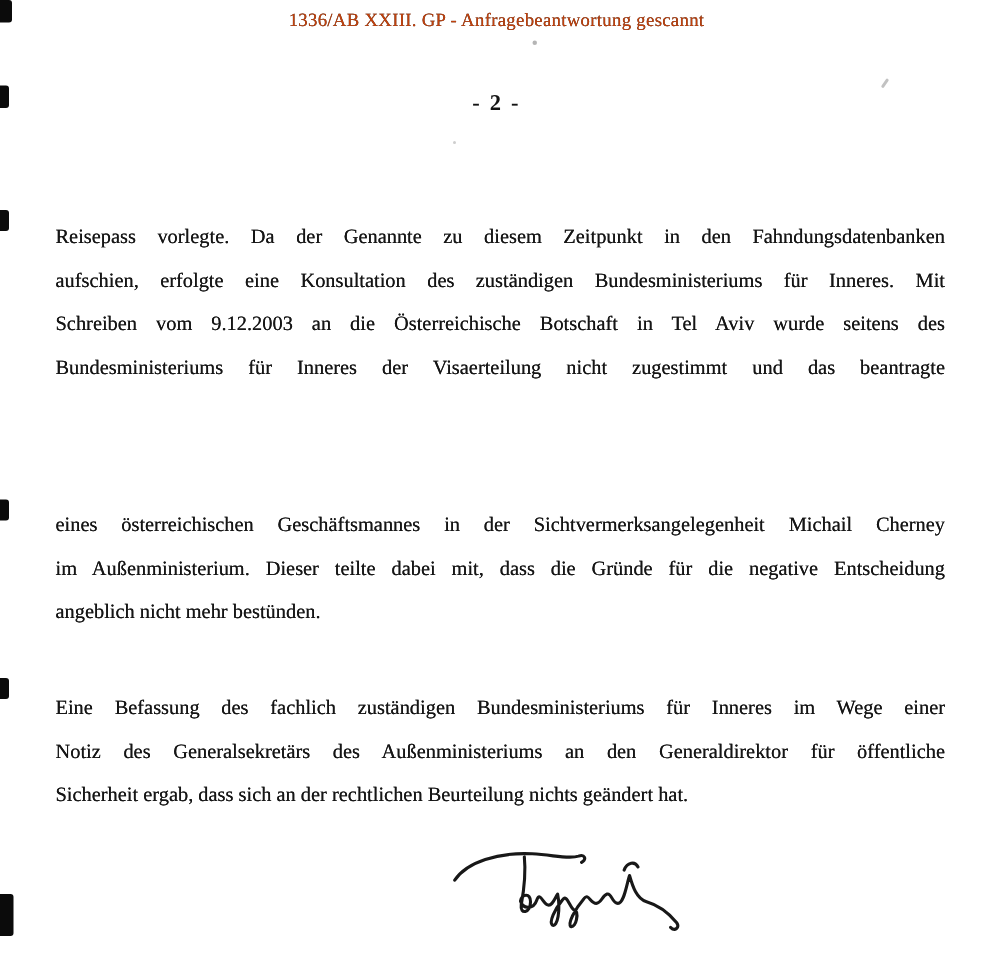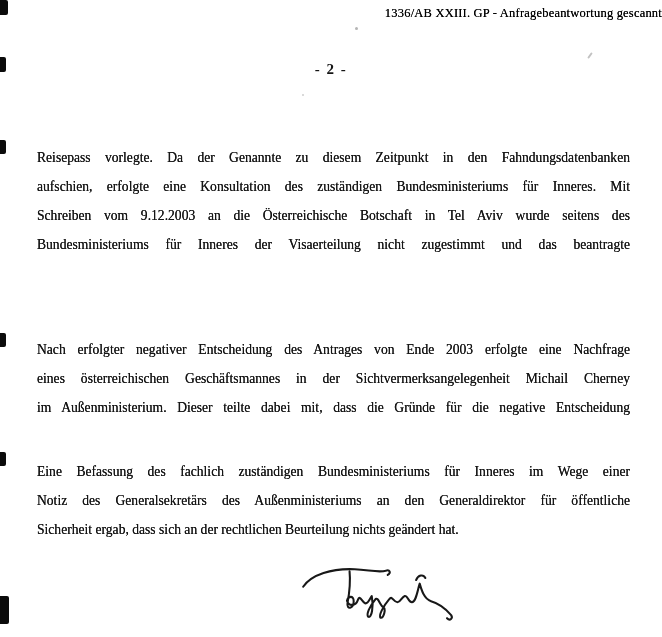--- a/index.html
+++ b/index.html
@@ -14,24 +14,24 @@
     background: #ffffff;
     overflow: hidden;
     font-family: "Liberation Serif", serif;
     color: #171717;
   }
   .doc-header {
     position: absolute;
     top: 6px;
     left: 0;
     right: 0;
-    text-align: right;
+    text-align: center;
     font-size: 12.5px;
     letter-spacing: 0.2px;
-    color: #000000;
+    color: #c2410c;
     text-shadow: 0 0 0.3px #222;
   }
   .page-number {
     position: absolute;
     top: 61px;
     left: 0;
     right: 0;
     text-align: center;
     font-size: 15px;
     font-weight: bold;
@@ -102,23 +102,23 @@
   <div class="page-number">- 2 -</div>
 
   <div class="para para-1">
       <div class="line">Reisepass vorlegte. Da der Genannte zu diesem Zeitpunkt in den Fahndungsdatenbanken</div>
       <div class="line">aufschien, erfolgte eine Konsultation des zuständigen Bundesministeriums für Inneres. Mit</div>
       <div class="line">Schreiben vom 9.12.2003 an die Österreichische Botschaft in Tel Aviv wurde seitens des</div>
       <div class="line">Bundesministeriums für Inneres der Visaerteilung nicht zugestimmt und das beantragte</div>
     </div>
 
   <div class="para para-2">
-      <div class="line">Nach erfolgter negativer Entscheidung des Antrages von Ende 2003 erfolgte eine Nachfrage</div>
       <div class="line">eines österreichischen Geschäftsmannes in der Sichtvermerksangelegenheit Michail Cherney</div>
       <div class="line">im Außenministerium. Dieser teilte dabei mit, dass die Gründe für die negative Entscheidung</div>
+      <div class="line last">angeblich nicht mehr bestünden.</div>
     </div>
 
   <div class="para para-3">
       <div class="line">Eine Befassung des fachlich zuständigen Bundesministeriums für Inneres im Wege einer</div>
       <div class="line">Notiz des Generalsekretärs des Außenministeriums an den Generaldirektor für öffentliche</div>
       <div class="line last">Sicherheit ergab, dass sich an der rechtlichen Beurteilung nichts geändert hat.</div>
     </div>
 
   <div class="signature">
     <svg viewBox="0 0 320 140" xmlns="http://www.w3.org/2000/svg" fill="none" stroke="#181818" stroke-width="4" stroke-linecap="round" stroke-linejoin="round">

